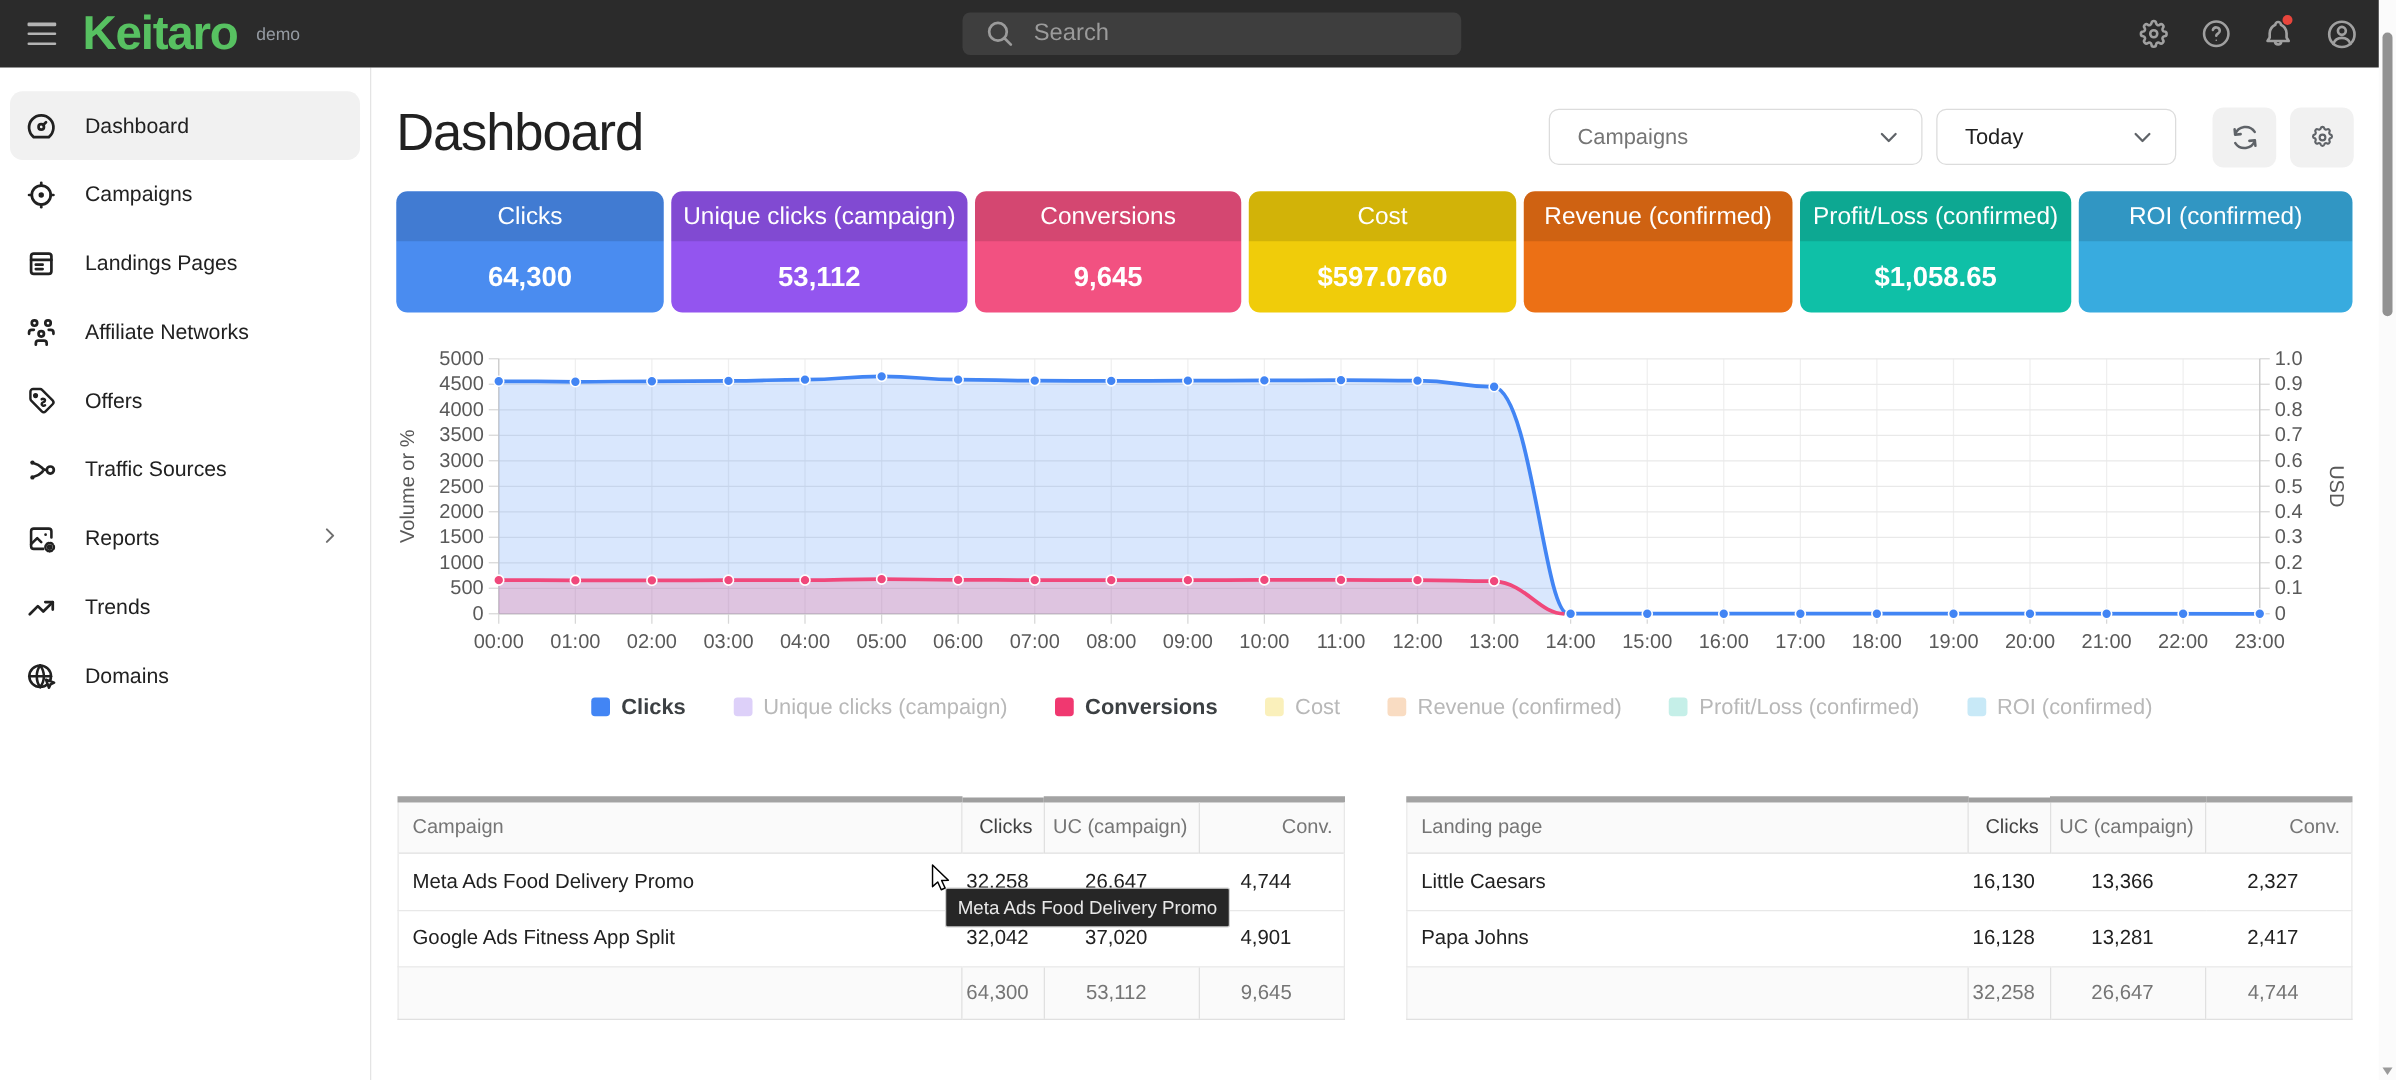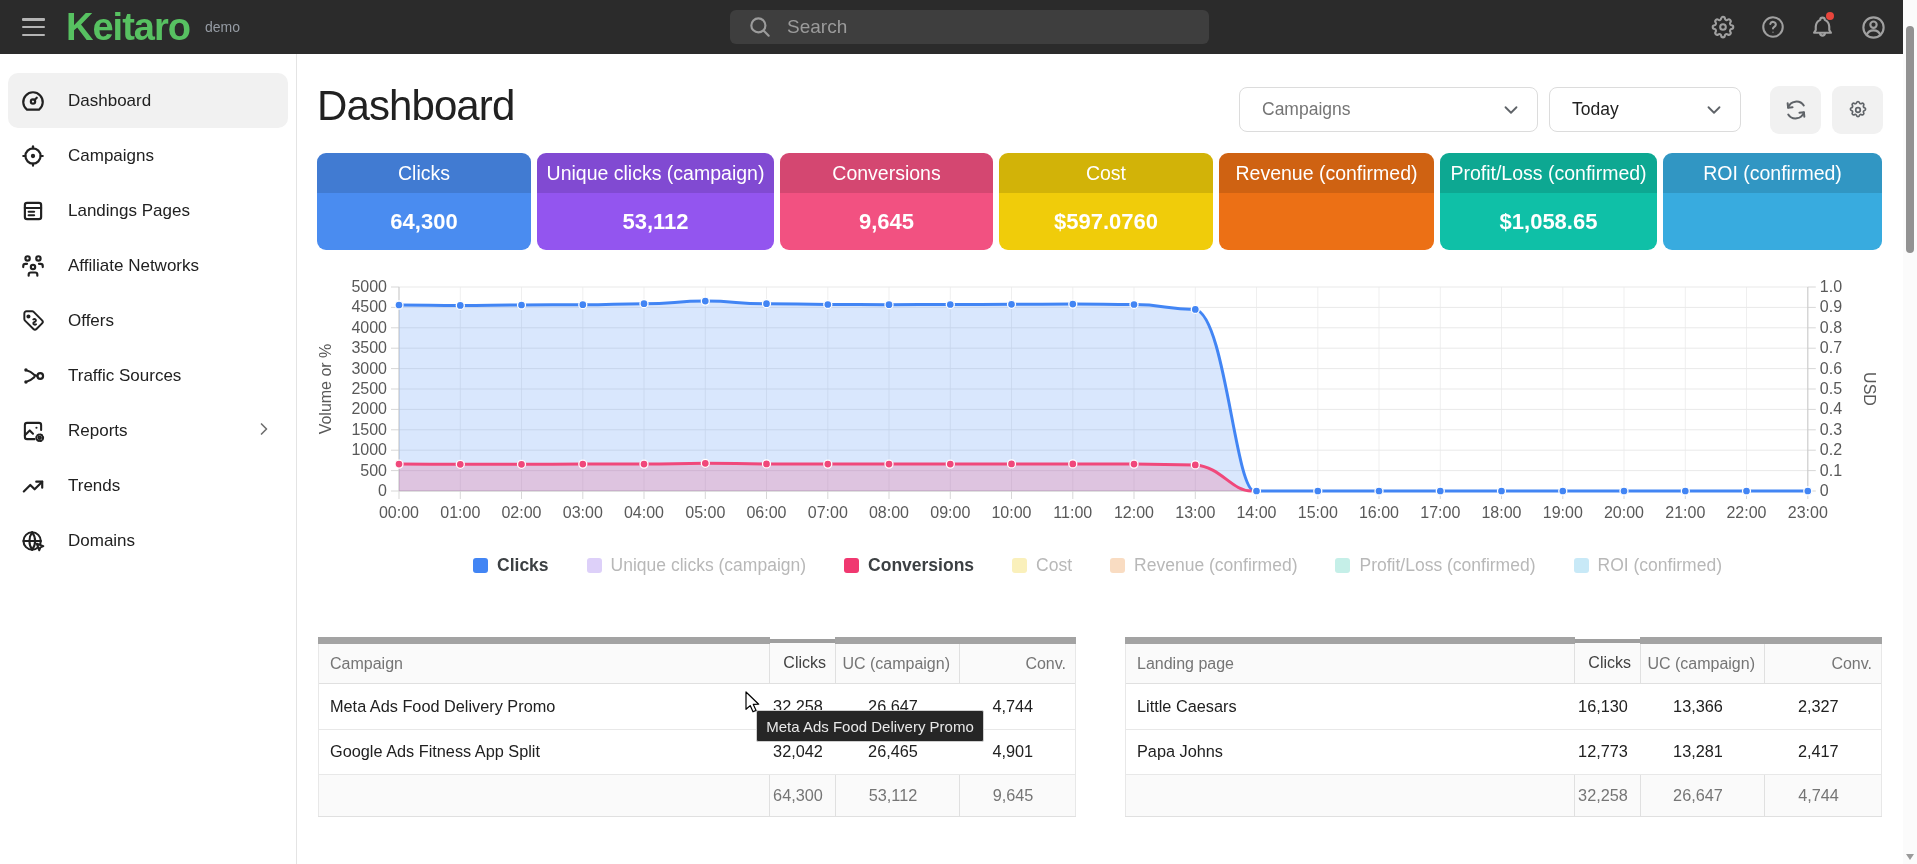--- a/index.html
+++ b/index.html
@@ -2,21 +2,21 @@
 <html><head><meta charset="utf-8">
 <style>
 * { margin:0; padding:0; box-sizing:border-box; }
 html,body { width:1917px; height:864px; overflow:hidden; background:#fff;
   font-family:"Liberation Sans",sans-serif; }
 .topbar { position:absolute; left:0; top:0; width:1917px; height:54px; background:#2b2b2b; z-index:10; }
 .burger { position:absolute; left:22px; top:18px; width:23px; }
 .burger div { height:2.6px; background:#b4b4b4; margin-bottom:5.2px; border-radius:1px; }
 .logo { position:absolute; left:66px; top:6px; font-size:38px; font-weight:bold; color:#57c161; letter-spacing:-1px; }
 .demo { position:absolute; left:205px; top:19px; font-size:14px; color:#959ba3; }
-.search { position:absolute; left:730px; top:10px; width:479px; height:34px; background:#3e3e3e; border-radius:6px; }
+.search { position:absolute; left:770px; top:10px; width:399px; height:34px; background:#3e3e3e; border-radius:6px; }
 .search svg { position:absolute; left:17px; top:4px; }
 .search span { position:absolute; left:57px; top:6px; font-size:19px; color:#9b9b9b; }
 .topic { position:absolute; top:14px; }
 .sidebar { position:absolute; left:0; top:54px; width:297px; height:810px; background:#fff; border-right:1px solid #e4e4e4; z-index:5; }
 .mitem { position:relative; height:55px; display:flex; align-items:center; }
 .mitem.active { background:#f1f1f1; border-radius:10px; margin:0 8px; padding:0; }
 .mitem.active .mic { left:12px; }
 .mitem.active .mlab { left:60px; }
 .mitem .mic { position:absolute; left:20px; top:50%; transform:translateY(-50%); width:26px; height:26px; }
 .mitem .mic svg { width:26px; height:26px; }
@@ -34,21 +34,21 @@
 .card { height:97px; border-radius:9px; color:#fff; overflow:hidden; flex:none; }
 .chead { height:40px; background:rgba(0,0,0,0.12); font-size:19.5px; text-align:center; line-height:41px; white-space:nowrap; }
 .cval { height:57px; font-size:22px; font-weight:bold; text-align:center; line-height:57px; }
 .ax { font-size:16px; fill:#595959; }
 .legend { position:absolute; left:393px; top:555px; width:1409px; display:flex; justify-content:center; gap:38px; }
 .litem { display:flex; align-items:center; gap:9px; white-space:nowrap; }
 .lsq { width:15px; height:15px; border-radius:3px; display:inline-block; }
 .lact { font-size:17.5px; color:#3c4043; font-weight:bold; }
 .linact { font-size:17.5px; color:#b8b8b8; }
 .dtab { position:absolute; top:637px; border-collapse:collapse; table-layout:fixed; font-size:16.3px; color:#212121; white-space:nowrap; }
-.dtab th { height:43px; background:#fafafa; font-weight:400; font-size:16px; color:#757575; border-top:7px solid #a3a3a3; white-space:nowrap; overflow:hidden; }
+.dtab th { height:43px; background:#fafafa; font-weight:400; font-size:16px; color:#757575; border-top:5px solid #a3a3a3; white-space:nowrap; overflow:hidden; }
 .dtab th.c0 { text-align:left; padding-left:11px; border-left:1px solid #e8e8e8; }
 .dtab th.c1 { border-left:1px solid #e0e0e0; }
 .dtab th.sorted { border-top:4px solid #9e9e9e; color:#424242; }
 .dtab th.c2 { border-left:1px solid #e0e0e0; }
 .dtab th.c3 { border-left:1px solid #e0e0e0; border-right:1px solid #e8e8e8; }
 .dtab th.c1, .dtab th.c2, .dtab th.c3 { text-align:right; padding-right:9px; }
 .dtab td { height:45.5px; border-bottom:1px solid #e8e8e8; }
 .dtab td.c0 { padding-left:11px; border-left:1px solid #e8e8e8; }
 .dtab td.c1, .dtab td.c2, .dtab td.c3 { text-align:center; padding-right:9px; }
 .dtab td.c3 { border-right:1px solid #e8e8e8; }
@@ -473,21 +473,21 @@
     <tbody>
       <tr>
         <td class="c0">Meta Ads Food Delivery Promo</td>
         <td class="c1">32,258</td>
         <td class="c2">26,647</td>
         <td class="c3">4,744</td>
       </tr>
       <tr>
         <td class="c0">Google Ads Fitness App Split</td>
         <td class="c1">32,042</td>
-        <td class="c2">26,465</td>
+        <td class="c2">37,020</td>
         <td class="c3">4,901</td>
       </tr>
       <tr class="foot">
         <td class="c0"></td>
         <td class="c1">64,300</td>
         <td class="c2">53,112</td>
         <td class="c3">9,645</td>
       </tr>
     </tbody>
   </table>
@@ -508,21 +508,21 @@
     </thead>
     <tbody>
       <tr>
         <td class="c0">Little Caesars</td>
         <td class="c1">16,130</td>
         <td class="c2">13,366</td>
         <td class="c3">2,327</td>
       </tr>
       <tr>
         <td class="c0">Papa Johns</td>
-        <td class="c1">12,773</td>
+        <td class="c1">16,128</td>
         <td class="c2">13,281</td>
         <td class="c3">2,417</td>
       </tr>
       <tr class="foot">
         <td class="c0"></td>
         <td class="c1">32,258</td>
         <td class="c2">26,647</td>
         <td class="c3">4,744</td>
       </tr>
     </tbody>

